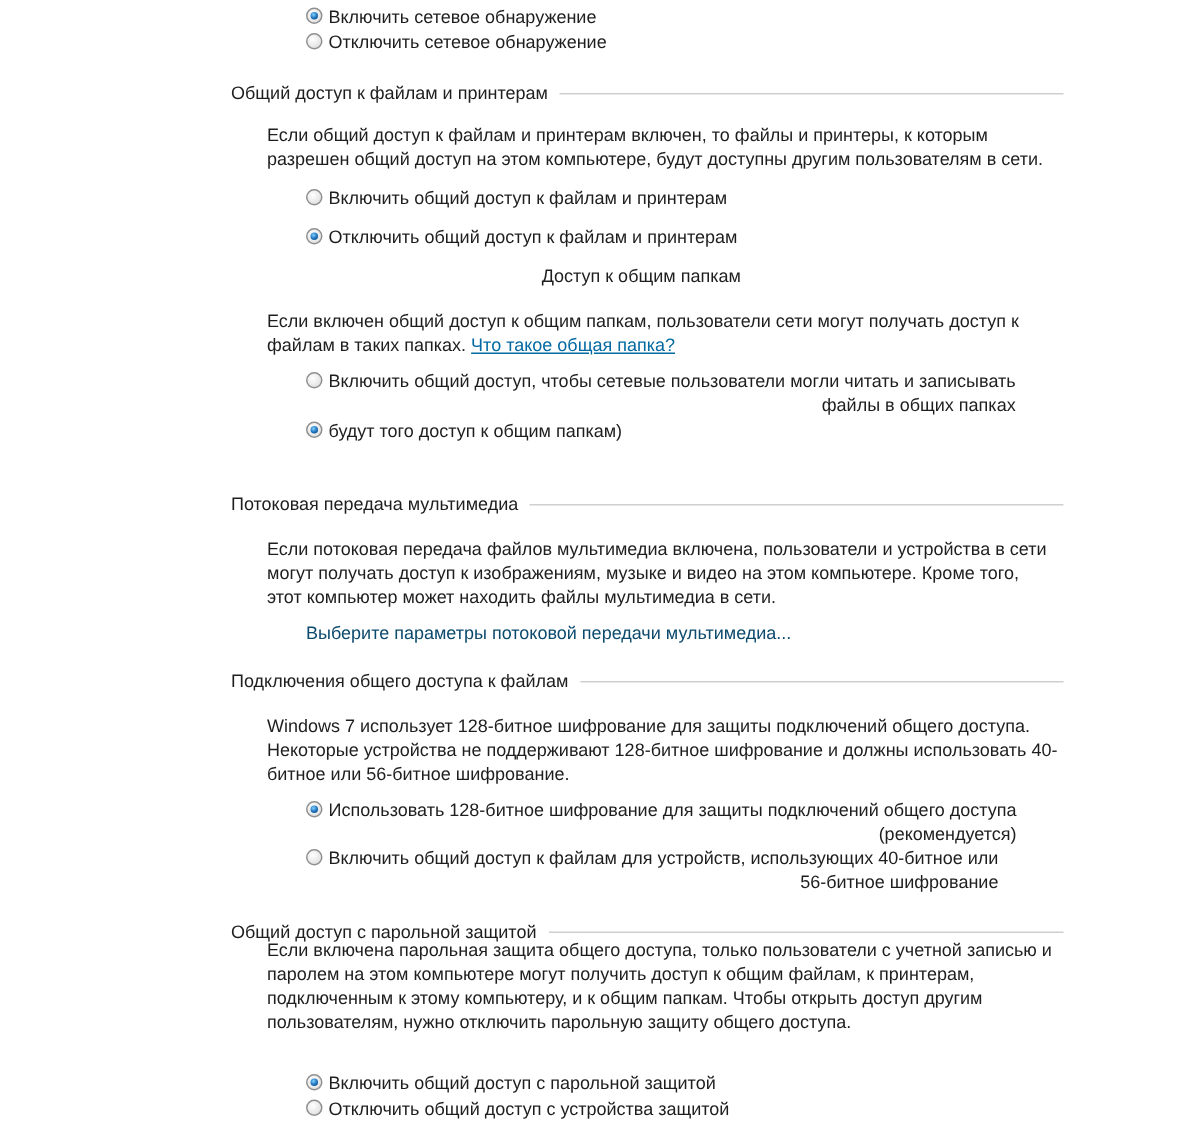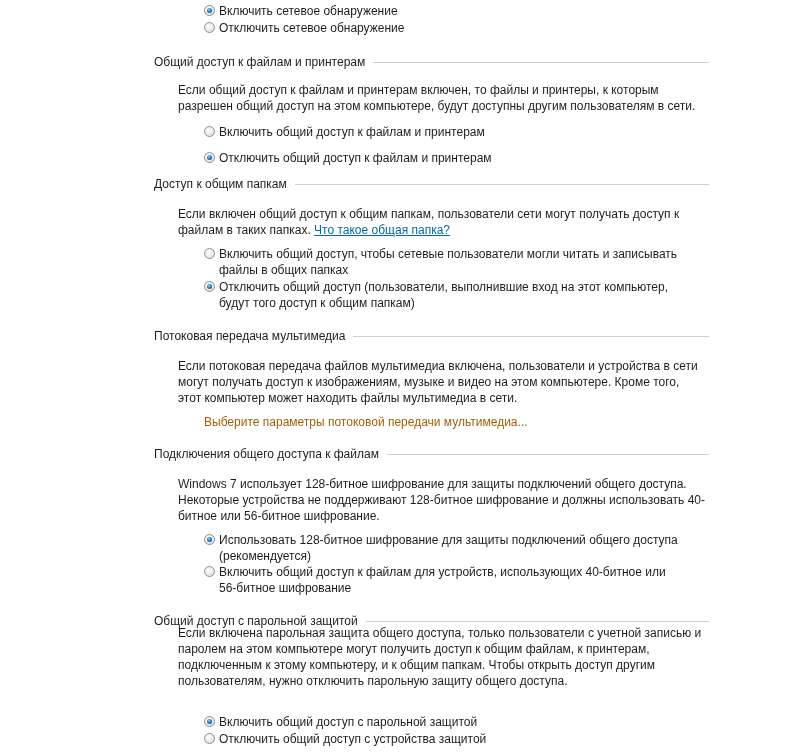--- a/index.html
+++ b/index.html
@@ -66,31 +66,32 @@
       position: absolute;
       left: 2px;
       top: 2px;
       width: 5px;
       height: 5px;
       border-radius: 50%;
       background: radial-gradient(circle at 40% 35%, #7fd0ff 0%, #1a6fb8 55%, #0c3f75 100%);
     }
     .radio-label {
       line-height: 16px;
+      text-align: right;
     }
     .radio-label .row { display: block; white-space: nowrap; }
     .link {
       color: #0369a1;
       cursor: pointer;
     }
     .link.underline { text-decoration: underline; }
     .link-plain {
       position: absolute;
       left: 204px;
-      color: #a16207;
+      color: #0c4a6e;
       white-space: nowrap;
       line-height: 16px;
       cursor: pointer;
     }
   </style>
 </head>
 <body>
 
 <div class="radio-opt" style="top:3px;">
   <span class="radio checked"></span>
@@ -111,39 +112,38 @@
 </div>
 <div class="radio-opt" style="top:124px;">
   <span class="radio"></span>
   <span class="radio-label">Включить общий доступ к файлам и принтерам</span>
 </div>
 <div class="radio-opt" style="top:150px;">
   <span class="radio checked"></span>
   <span class="radio-label">Отключить общий доступ к файлам и принтерам</span>
 </div>
 
-<div class="section-header" style="top:176px;">
+<div class="section-header" style="top:176px;flex-direction:column;">
   <span class="title">Доступ к общим папкам</span>
   <span class="rule"></span>
 </div>
 <div class="desc" style="top:206px;">
   <span class="row">Если включен общий доступ к общим папкам, пользователи сети могут получать доступ к</span>
   <span class="row"><span>файлам в таких папках.</span> <span class="link underline">Что такое общая папка?</span></span>
 </div>
 <div class="radio-opt" style="top:246px;">
   <span class="radio"></span>
   <span class="radio-label">
     <span class="row">Включить общий доступ, чтобы сетевые пользователи могли читать и записывать</span>
     <span class="row">файлы в общих папках</span>
   </span>
 </div>
 <div class="radio-opt" style="top:279px;">
   <span class="radio checked"></span>
   <span class="radio-label">
-    <span class="row">Отключить общий доступ (пользователи, выполнившие вход на этот компьютер,</span>
     <span class="row">будут того доступ к общим папкам)</span>
   </span>
 </div>
 
 <div class="section-header" style="top:328px;">
   <span class="title">Потоковая передача мультимедиа</span>
   <span class="rule"></span>
 </div>
 <div class="desc" style="top:358px;">
   <span class="row">Если потоковая передача файлов мультимедиа включена, пользователи и устройства в сети</span>

